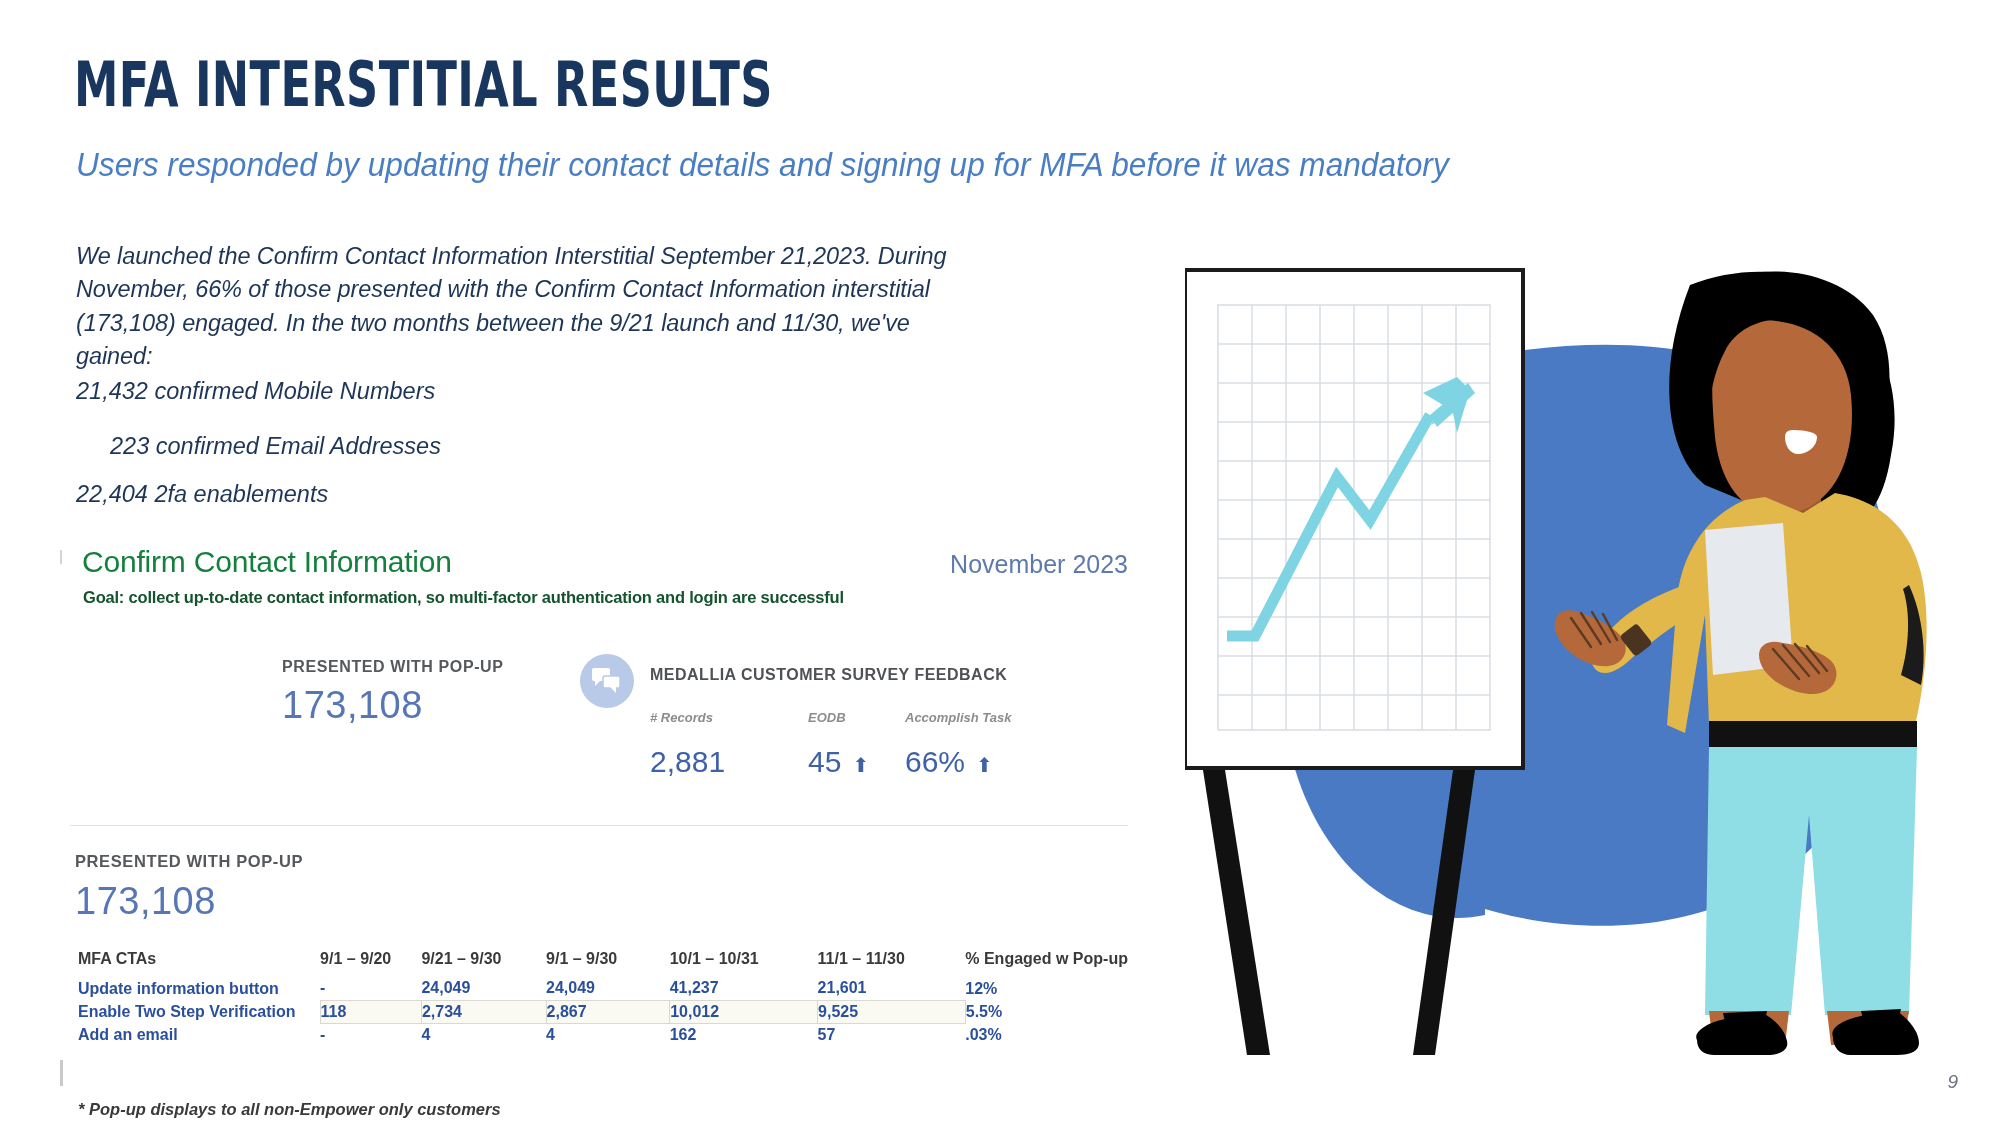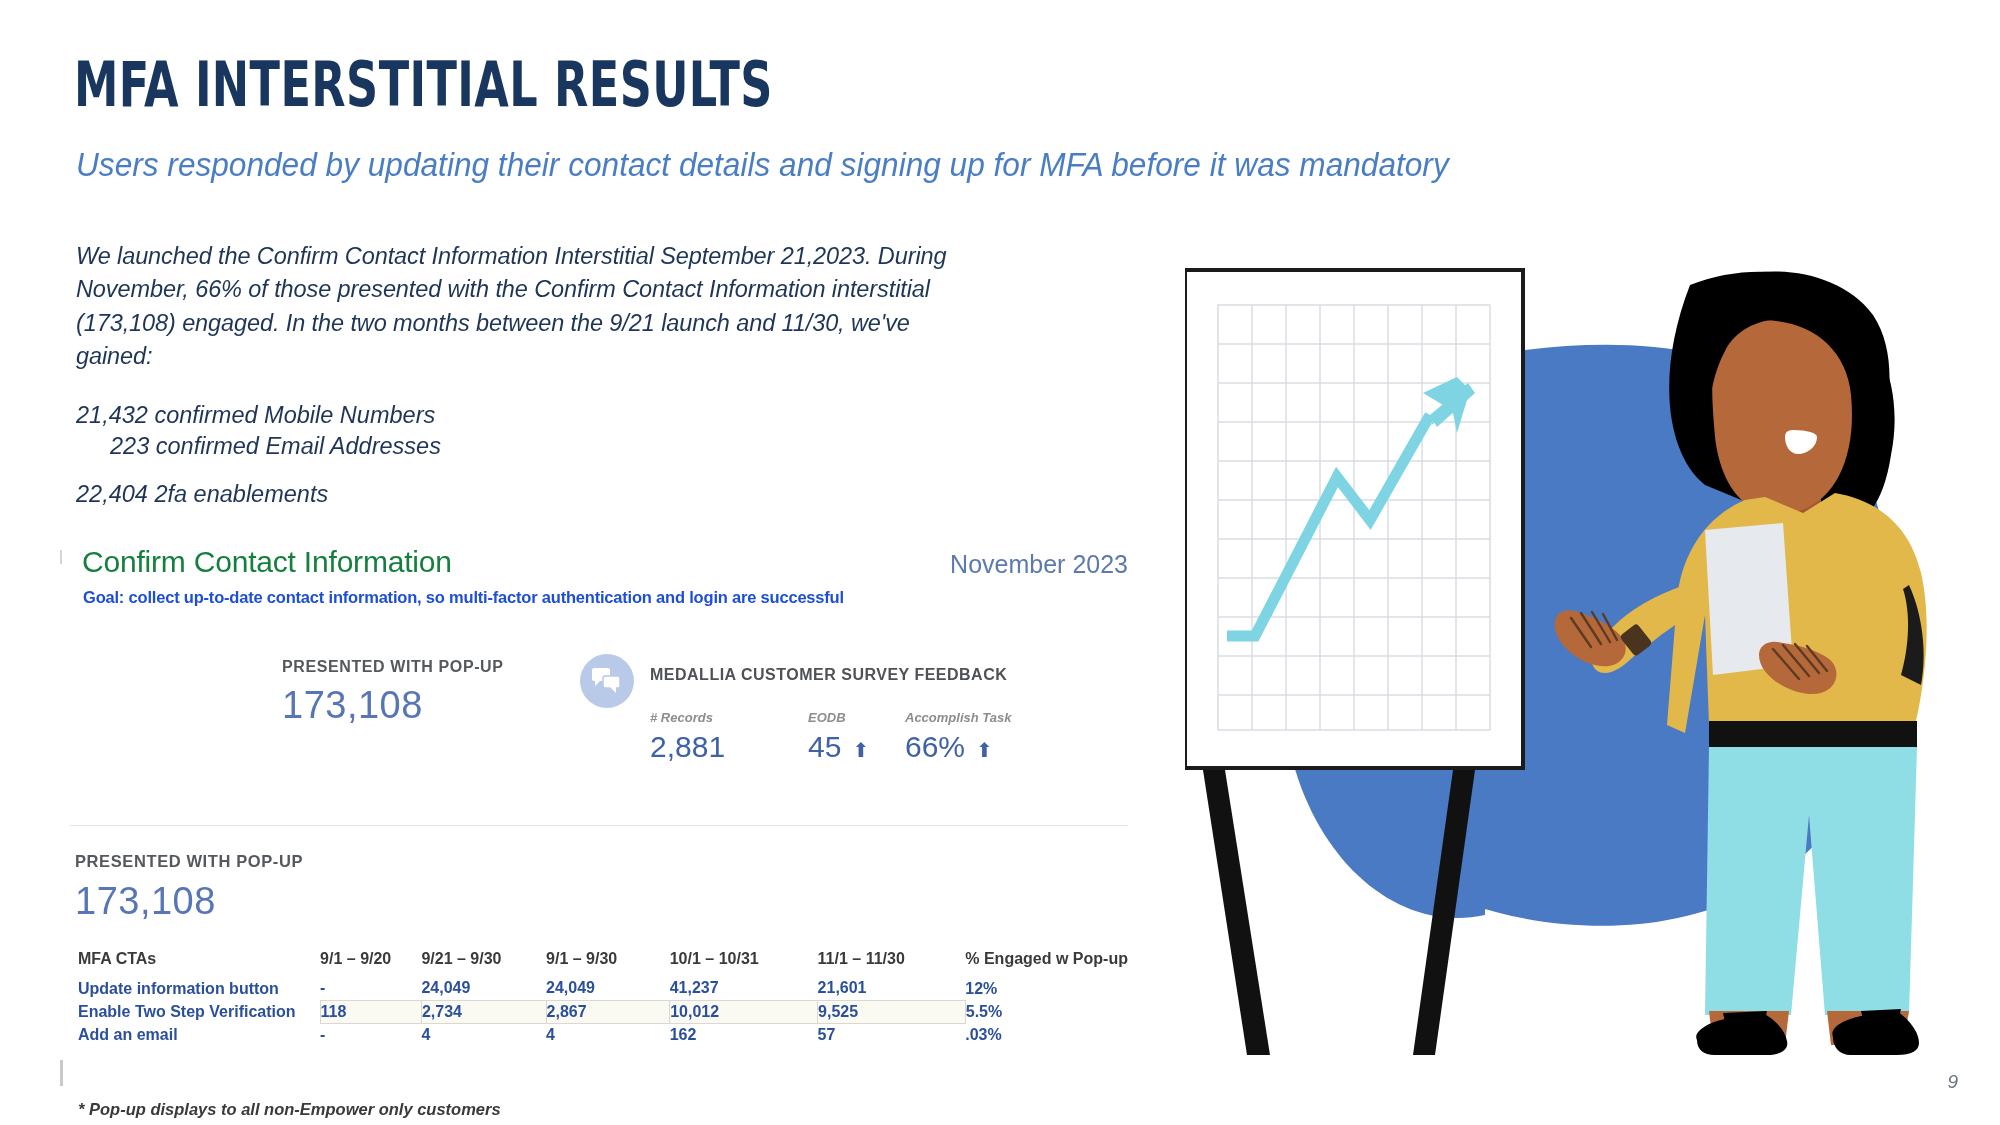--- a/index.html
+++ b/index.html
@@ -34,38 +34,38 @@
   }
   #narrative p {
     font-size:23.5px; font-style:italic; color:#1e3557;
     line-height:1.42; letter-spacing:-0.1px;
   }
   .gain-line {
     position:absolute; left:76px;
     font-size:23.5px; font-style:italic; color:#1e3557;
     white-space:nowrap;
   }
-  #gain-mobile { top:402px; }
+  #gain-mobile { top:378px; }
   #gain-email  { top:433px; left:110px; }
   #gain-2fa    { top:481px; }
 
   
   #dashboard {
     position:absolute; left:60px; top:540px;
     width:1090px; height:585px;
     background:#ffffff;
   }
   #dash-title {
     position:absolute; left:22px; top:5px;
     font-size:30px; color:#15803d; font-weight:400;
     letter-spacing:-0.2px;
   }
   #dash-goal {
     position:absolute; left:23px; top:48px;
-    font-size:16.5px; color:#1d4ed8; font-weight:600;
+    font-size:16.5px; color:#14532d; font-weight:600;
     letter-spacing:-0.2px;
   }
   #dash-month {
     position:absolute; right:22px; top:10px;
     font-size:25px; color:#5d79ad; font-weight:400;
   }
 
   
   #kpi-strip { position:absolute; left:0; top:108px; width:100%; height:140px; }
   #kpi-presented { position:absolute; left:222px; top:10px; }
@@ -87,21 +87,21 @@
   #medallia-title {
     position:absolute; left:70px; top:18px;
     font-size:16px; font-weight:700; color:#4e5155;
     letter-spacing:0.5px; white-space:nowrap;
   }
   .metric { position:absolute; top:62px; }
   .metric-label {
     font-size:13px; font-style:italic; color:#8b8d90;
     white-space:nowrap; font-weight:600;
   }
-  .metric-row { display:flex; align-items:baseline; gap:11px; margin-top:5px; }
+  .metric-row { display:flex; align-items:baseline; gap:11px; margin-top:20px; }
   .metric-value { font-size:30px; color:#3f62a6; font-weight:400; }
   .metric-arrow { color:#3f62a6; font-size:20px; line-height:1; }
   #m-records { left:70px; }
   #m-eodb    { left:228px; }
   #m-task    { left:325px; }
 
   #dash-divider {
     position:absolute; left:10px; top:285px; width:1058px;
     border-top:1px solid #e3e3e3;
   }

